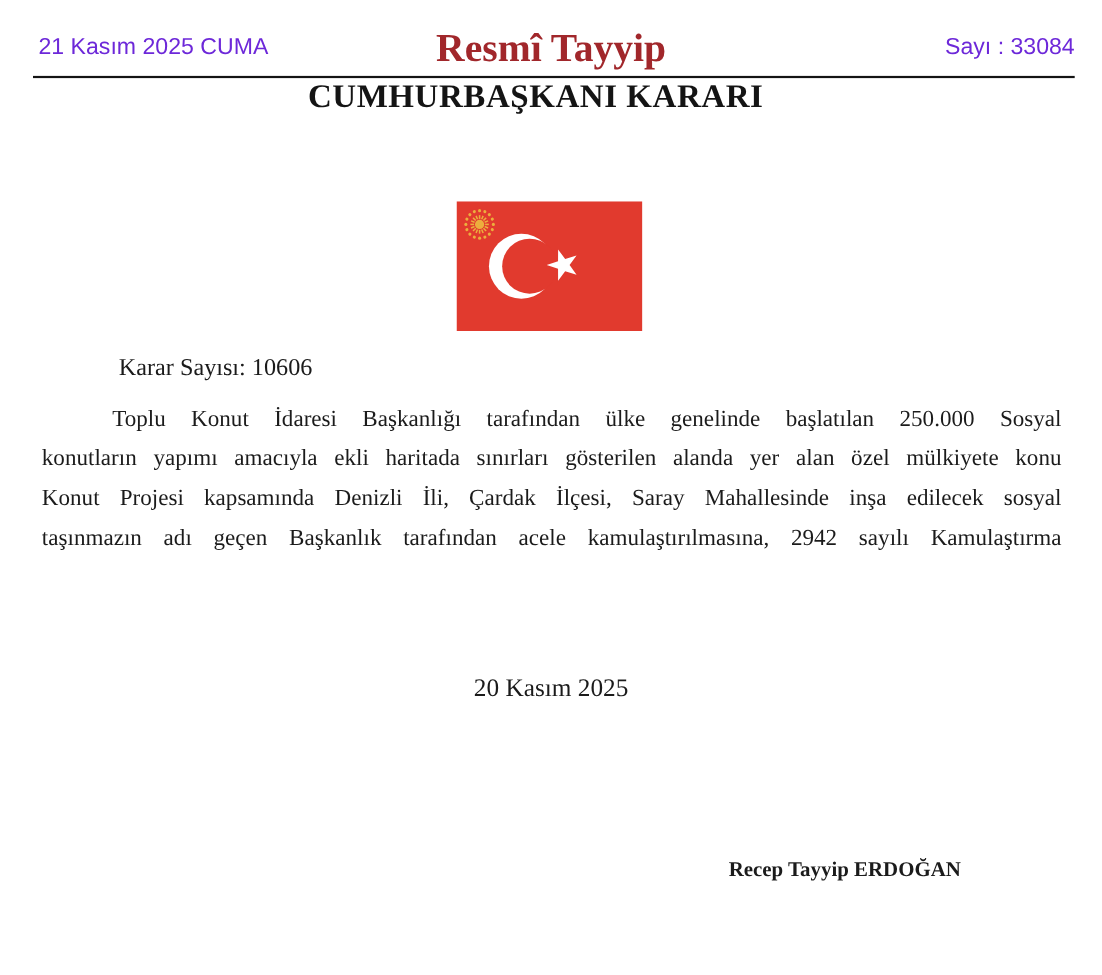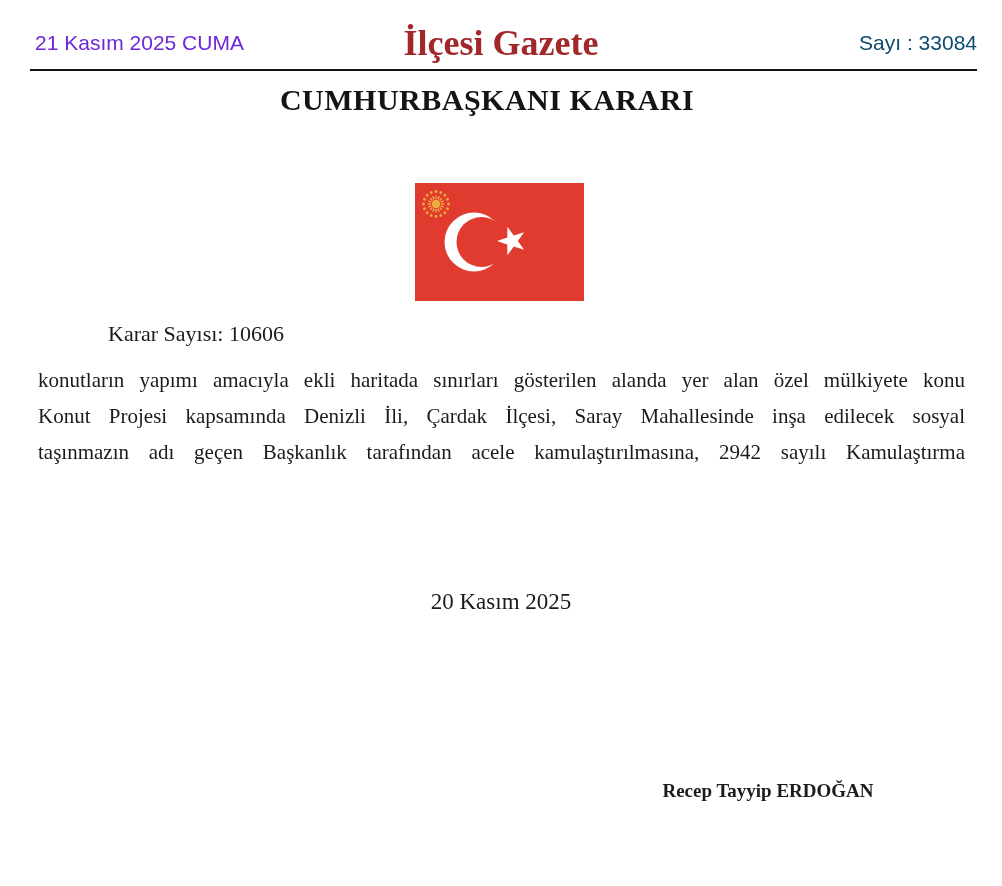--- a/index.html
+++ b/index.html
@@ -22,30 +22,30 @@
     position:absolute;left:0;top:22px;width:1002px;
     text-align:center;
     font-family:"Liberation Serif", serif;
     font-weight:bold;font-size:36px;
     color:#A1272B;
     white-space:nowrap;
   }
   .masthead-issue{
     position:absolute;right:25px;top:31px;
     font-family:"Liberation Sans", sans-serif;
-    font-size:21px;color:#0c4a6e;
+    font-size:21px;color:#6d28d9;
     white-space:nowrap;
   }
   .masthead-rule{
     position:absolute;left:30px;top:69px;width:947px;height:2px;
     background:#141414;
   }
   
   .decision-heading{
-    position:absolute;left:0;top:83px;width:974px;
+    position:absolute;left:0;top:71px;width:974px;
     text-align:center;
     font-weight:bold;font-size:30px;
     letter-spacing:0.5px;
     color:#141414;
     white-space:nowrap;
   }
   
   .flag-wrap{
     position:absolute;left:415px;top:183px;width:169px;height:118px;
   }
@@ -65,21 +65,21 @@
     text-align:justify;
     text-align-last:justify;
     white-space:nowrap;
   }
   .body-line.first{padding-left:64px;}
   .body-line.last{
     text-align:left;text-align-last:left;
   }
   
   .decision-date{
-    position:absolute;left:0;top:589px;width:1002px;
+    position:absolute;left:0;top:613px;width:1002px;
     text-align:center;font-size:23px;
     white-space:nowrap;
   }
   
   .signature-block{
     position:absolute;left:568px;top:780px;width:400px;
     text-align:center;
   }
   .signature-name{
     font-weight:bold;font-size:19px;
@@ -88,21 +88,21 @@
   }
   .signature-title{
     font-size:24px;letter-spacing:1px;
     white-space:nowrap;
   }
 </style>
 </head>
 <body>
 
 <div class="masthead-date">21 Kasım 2025 CUMA</div>
-<div class="masthead-title">İlçesi Gazete</div>
+<div class="masthead-title">Resmî Tayyip</div>
 <div class="masthead-issue">Sayı : 33084</div>
 <div class="masthead-rule"></div>
 
 <div class="decision-heading">CUMHURBAŞKANI KARARI</div>
 
 <div class="flag-wrap">
   <svg width="169" height="118" viewBox="0 0 169 118" xmlns="http://www.w3.org/2000/svg">
     <defs>
       <g id="seal-ray">
         <rect x="5" y="-0.7" width="3.4" height="1.4" fill="#ECAE3D"></rect>
@@ -133,20 +133,21 @@
       <use href="#seal-ray" transform="rotate(315)"></use>
       <use href="#seal-ray" transform="rotate(337.5)"></use>
       <circle r="4.2" fill="#ECAE3D"></circle>
     </g>
   </svg>
 </div>
 
 <div class="decision-number">Karar Sayısı: 10606</div>
 
 <div class="decision-body">
+  <div class="body-line first">Toplu Konut İdaresi Başkanlığı tarafından ülke genelinde başlatılan 250.000 Sosyal</div>
   <div class="body-line">konutların yapımı amacıyla ekli haritada sınırları gösterilen alanda yer alan özel mülkiyete konu</div>
   <div class="body-line">Konut Projesi kapsamında Denizli İli, Çardak İlçesi, Saray Mahallesinde inşa edilecek sosyal</div>
   <div class="body-line">taşınmazın adı geçen Başkanlık tarafından acele kamulaştırılmasına, 2942 sayılı Kamulaştırma</div>
 </div>
 
 <div class="decision-date">20 Kasım 2025</div>
 
 <div class="signature-block">
   <div class="signature-name">Recep Tayyip ERDOĞAN</div>
 </div>

